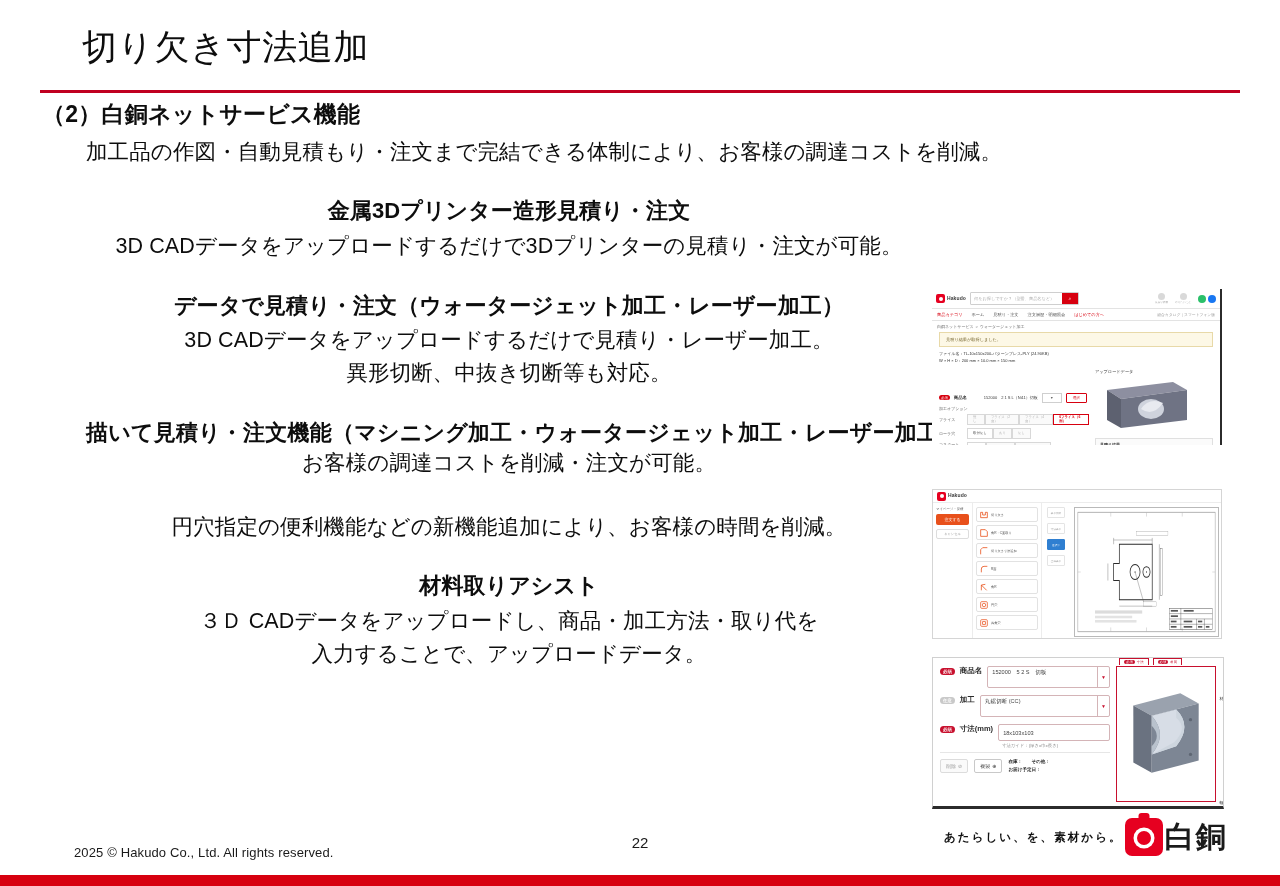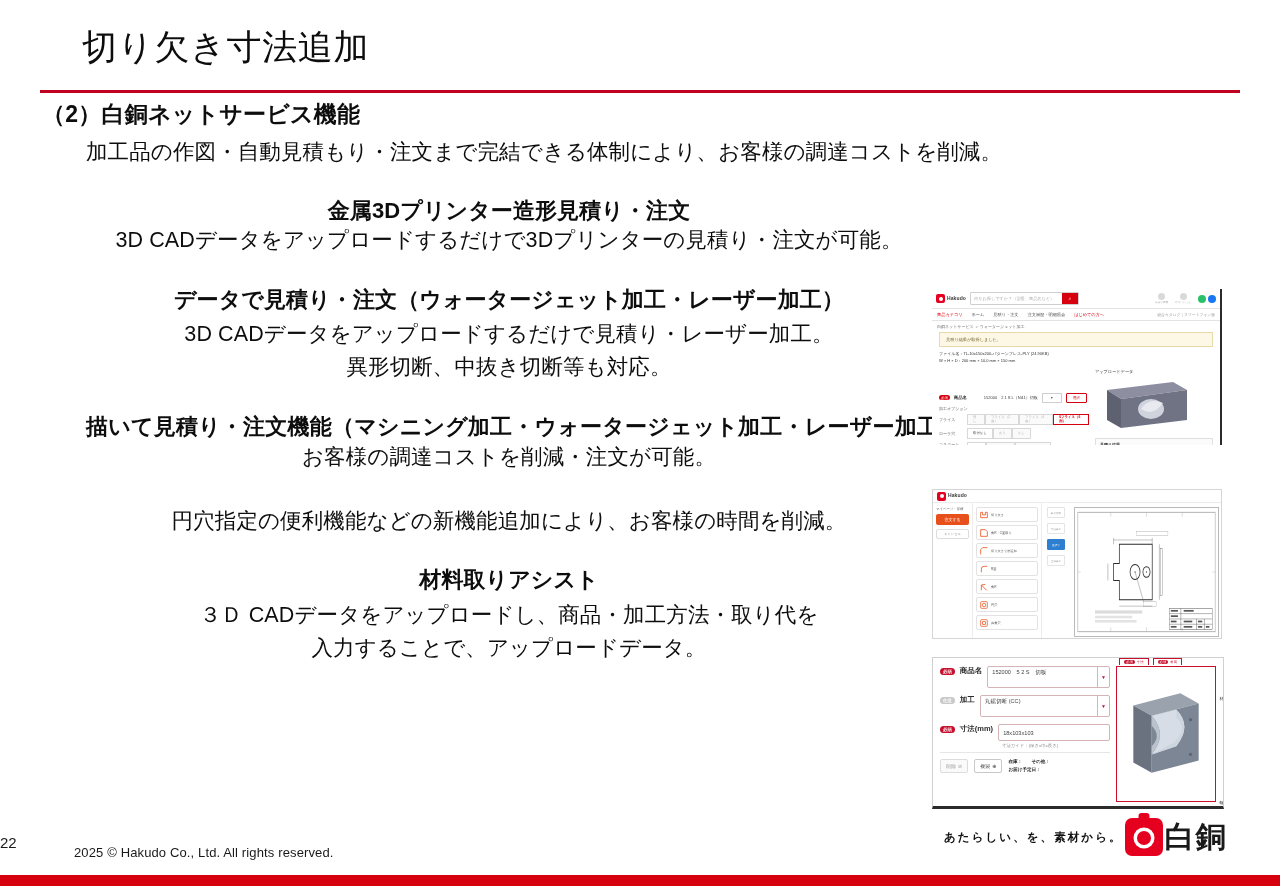--- a/index.html
+++ b/index.html
@@ -40,21 +40,21 @@
   }
   .indent{margin-left:44px;text-align:center;}
   .gap-lg{height:30px;}
 
   
   .footer-copy{
     position:absolute;left:74px;top:845px;
     font-size:13px;color:#1a1a1a;letter-spacing:.01em;white-space:nowrap;
   }
   .page-num{
-    position:absolute;left:0;top:834px;width:1280px;
+    position:absolute;left:0;top:834px;width:1280px;text-align:center;
     font-size:15px;color:#1a1a1a;
   }
   .bottom-bar{
     position:absolute;left:0;bottom:0;width:1280px;height:11px;
     background:#d7000f;
   }
 
   
   .logo-wrap{
     position:absolute;left:944px;top:818px;
@@ -252,21 +252,21 @@
 
   <div class="body-area">
 
     <div class="sec-heading lvl1">（2）白銅ネットサービス機能</div>
     <div class="body-line indent" style="margin-top:9px">加工品の作図・自動見積もり・注文まで完結できる体制により、お客様の調達コストを削減。</div>
 
     <div class="gap-lg"></div>
 
     <div class="indent">
       <div class="sub-heading">金属3Dプリンター造形見積り・注文</div>
-      <div class="body-line" style="">3D CADデータをアップロードするだけで3Dプリンターの見積り・注文が可能。</div>
+      <div class="body-line" style="margin-top:6px">3D CADデータをアップロードするだけで3Dプリンターの見積り・注文が可能。</div>
     </div>
 
     <div class="gap-lg"></div>
 
     <div class="indent">
       <div class="sub-heading">データで見積り・注文（ウォータージェット加工・レーザー加工）</div>
       <div class="body-line" style="margin-top:6px">3D CADデータをアップロードするだけで見積り・レーザー加工。</div>
       <div class="body-line" style="margin-top:3px">異形切断、中抜き切断等も対応。</div>
     </div>
 

